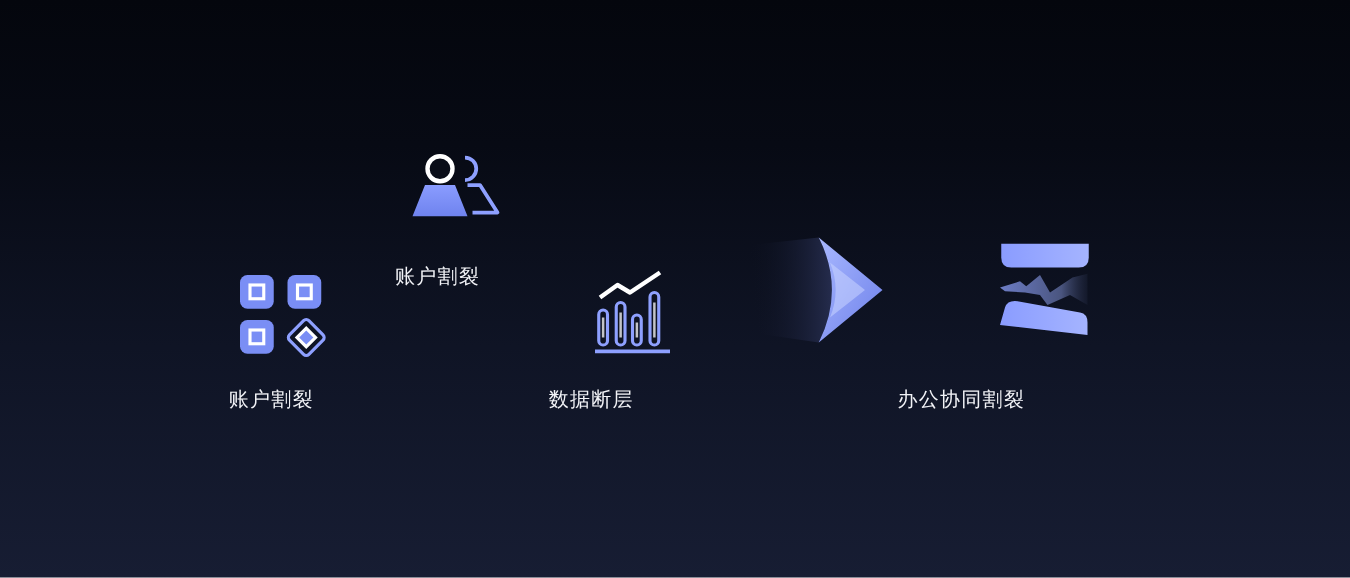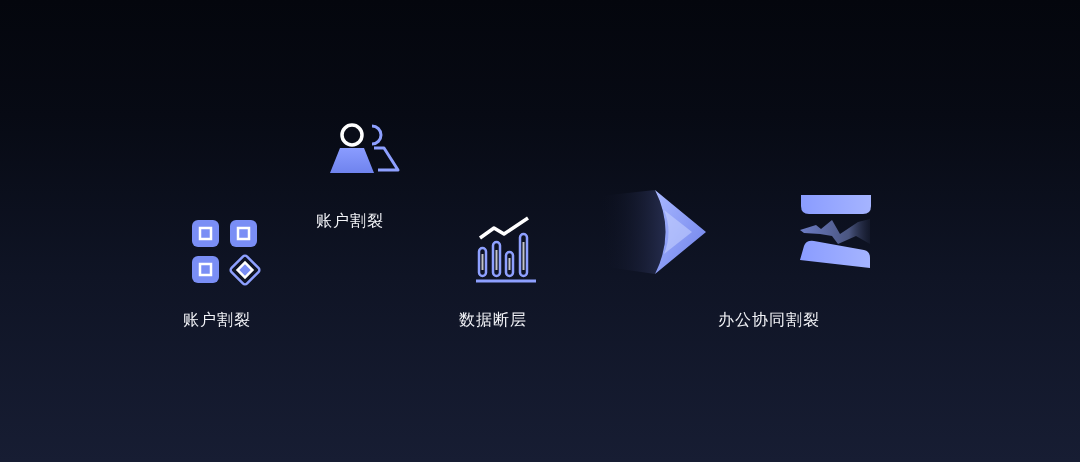--- a/index.html
+++ b/index.html
@@ -75,21 +75,21 @@
       <rect x="46" y="20" width="7" height="42" rx="3.5"></rect>
     </g>
     <g stroke="#ffffff" stroke-width="2" opacity="0.75">
       <line x1="8.5" y1="40" x2="8.5" y2="56"></line>
       <line x1="22.5" y1="36" x2="22.5" y2="56"></line>
       <line x1="35.5" y1="44" x2="35.5" y2="56"></line>
       <line x1="49.5" y1="28" x2="49.5" y2="56"></line>
     </g>
     <line x1="2" y1="67" x2="62" y2="67" stroke="#8ea0ff" stroke-width="3"></line>
   </svg>
-  <div class="label" style="left:459px;top:310px;">数据断层</div>
+  <div class="label" style="left:439px;top:310px;">数据断层</div>
 </div>
 
 <div class="item">
   <svg style="position:absolute;left:580px;top:186px;" width="135" height="92" viewBox="0 0 135 92">
     <defs>
       <linearGradient id="trailGrad" x1="0" y1="0" x2="1" y2="0">
         <stop offset="0%" stop-color="#0d1120" stop-opacity="0"></stop>
         <stop offset="100%" stop-color="#252c4d" stop-opacity="1"></stop>
       </linearGradient>
       <linearGradient id="arrowGrad" x1="0" y1="0" x2="1" y2="1">

